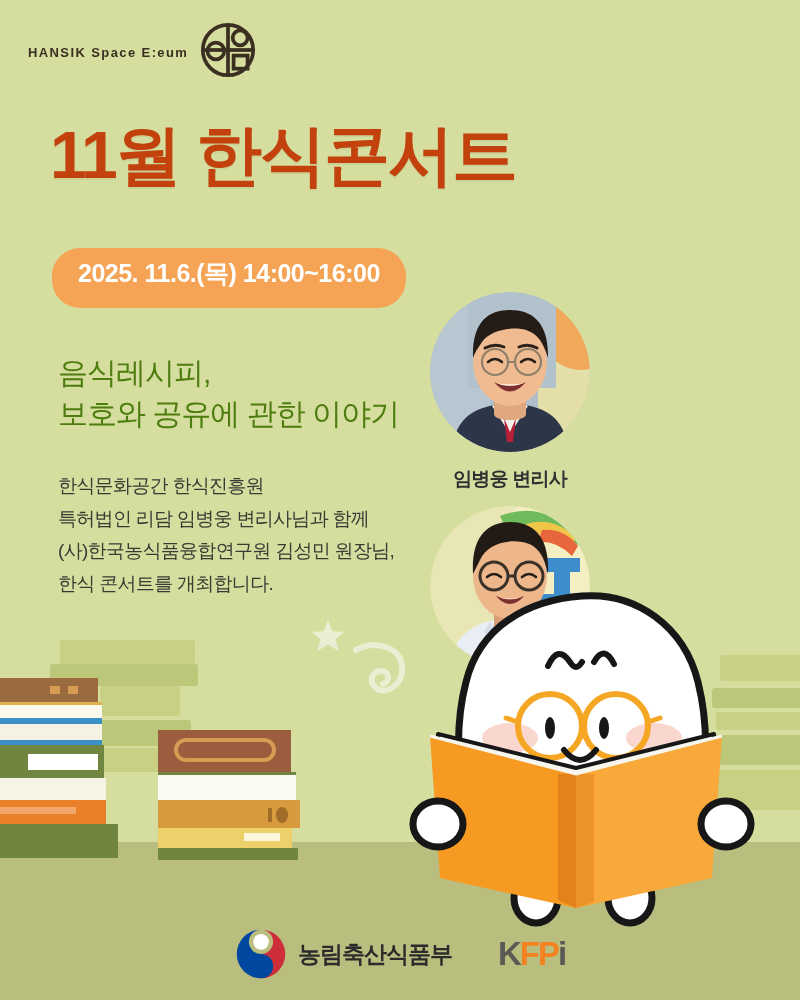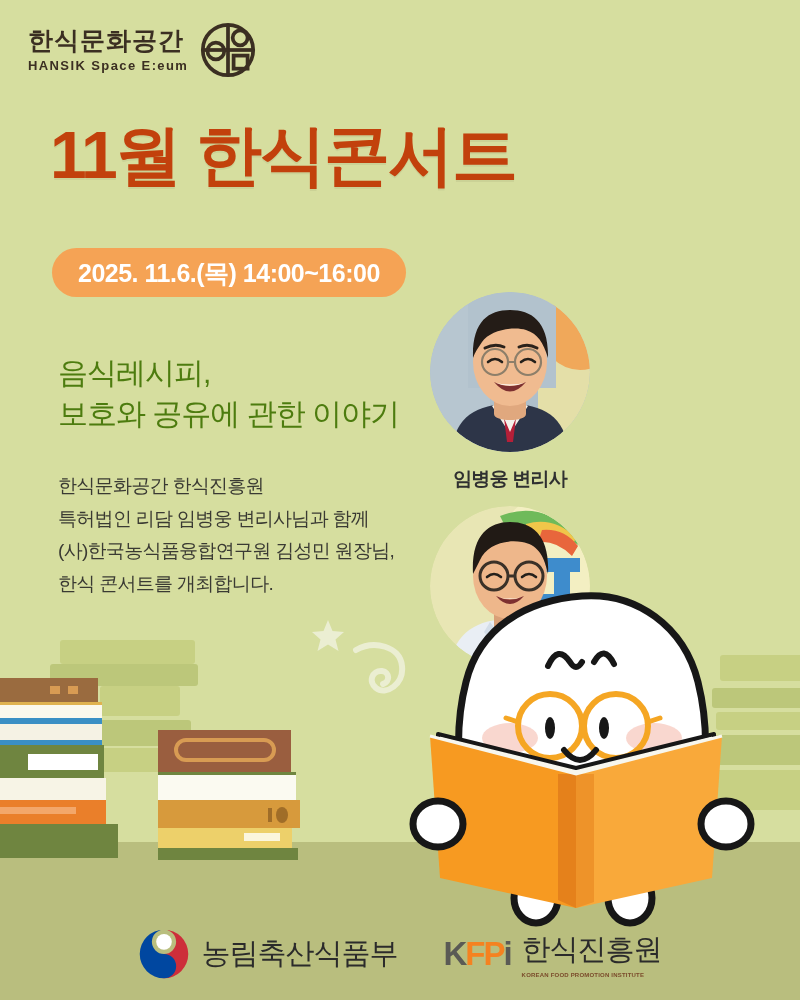--- a/index.html
+++ b/index.html
@@ -33,21 +33,21 @@
     font-size:66px; font-weight:bold; color:#c2410c;
     letter-spacing:-2px; line-height:1;
     text-shadow:0 2px 0 rgba(0,0,0,.05);
   }
 
   
   .date-pill {
     position:absolute; left:52px; top:248px;
     background:#f5a355; color:#ffffff;
     font-size:25px; font-weight:bold; letter-spacing:-0.5px;
-    padding:9px 26px 7px; border-radius:28px;
+    padding:9px 26px 18px; border-radius:28px;
     white-space:nowrap;
   }
 
   
   .subtitle {
     position:absolute; left:58px; top:352px;
     font-size:30px; font-weight:normal; color:#4d7c0f;
     line-height:1.38; letter-spacing:-1px;
   }
 
@@ -74,21 +74,21 @@
 
   
   .character { position:absolute; left:398px; top:578px; width:368px; height:350px; }
 
   
   .doodle { position:absolute; }
 
   
   .footer { position:absolute; left:0; top:928px; width:800px; display:flex; justify-content:center; align-items:center; gap:46px; }
   .org { display:flex; align-items:center; gap:11px; }
-  .org-name { font-size:29px; font-weight:normal; color:#2b2b2b; letter-spacing:-1px; }
+  .org-name { font-size:23px; font-weight:bold; color:#2b2b2b; letter-spacing:-1px; }
   .kfpi-mark { font-size:33px; font-weight:bold; letter-spacing:-2px; display:flex; align-items:flex-start; }
   .kfpi-k { color:#5a5a55; }
   .kfpi-f, .kfpi-p { color:#f58220; }
   .kfpi-i { color:#5a5a55; position:relative; }
   .kfpi-sub { font-size:6px; font-weight:bold; color:#7a4a2a; letter-spacing:.2px; margin-top:2px; }
   .kfpi-block { display:flex; flex-direction:column; }
 </style>
 </head>
 <body>
 
@@ -142,21 +142,20 @@
 
   <svg class="doodle" style="left:310px; top:618px;" width="36" height="36" viewBox="0 0 36 36">
     <path d="M18 2 L22.5 13 L34 14 L25.5 21.5 L28.5 33 L18 26.5 L7.5 33 L10.5 21.5 L2 14 L13.5 13 Z" fill="#ebeed2"></path>
   </svg>
   <svg class="doodle" style="left:352px; top:640px;" width="60" height="62" viewBox="0 0 60 62">
     <path d="M4 10 C22 0, 48 6, 50 26 C52 44, 34 56, 24 48 C16 42, 20 30, 30 31 C38 32, 38 42, 31 44" fill="none" stroke="#ebeed2" stroke-width="6" stroke-linecap="round"></path>
   </svg>
 
   <div class="logo-wrap">
     <div>
-      <div class="logo-text-ko">한식문화공간</div>
       <div class="logo-text-en">HANSIK Space E:eum</div>
     </div>
     <svg class="emblem" viewBox="0 0 60 60">
       <circle cx="30" cy="30" r="27" fill="none" stroke="#3b2f22" stroke-width="4"></circle>
       <line x1="30" y1="3" x2="30" y2="57" stroke="#3b2f22" stroke-width="4"></line>
       <line x1="3" y1="30" x2="30" y2="30" stroke="#3b2f22" stroke-width="4"></line>
       <line x1="30" y1="30" x2="57" y2="30" stroke="#3b2f22" stroke-width="4"></line>
       <circle cx="17" cy="31" r="9" fill="none" stroke="#3b2f22" stroke-width="4"></circle>
       <circle cx="43" cy="17" r="8" fill="none" stroke="#3b2f22" stroke-width="4"></circle>
       <rect x="36" y="36" width="15" height="14" fill="none" stroke="#3b2f22" stroke-width="4"></rect>
@@ -324,21 +323,17 @@
       <span class="org-name">농림축산식품부</span>
     </div>
 
     <div class="org">
       <span class="kfpi-mark">
         <span class="kfpi-k">K</span>
         <span class="kfpi-f">F</span>
         <span class="kfpi-p">P</span>
         <span class="kfpi-i">i</span>
       </span>
-      <span class="kfpi-block">
-        <span class="org-name">한식진흥원</span>
-        <span class="kfpi-sub">KOREAN FOOD PROMOTION INSTITUTE</span>
-      </span>
     </div>
 
   </div>
 
 </div>
 
 </body></html>

